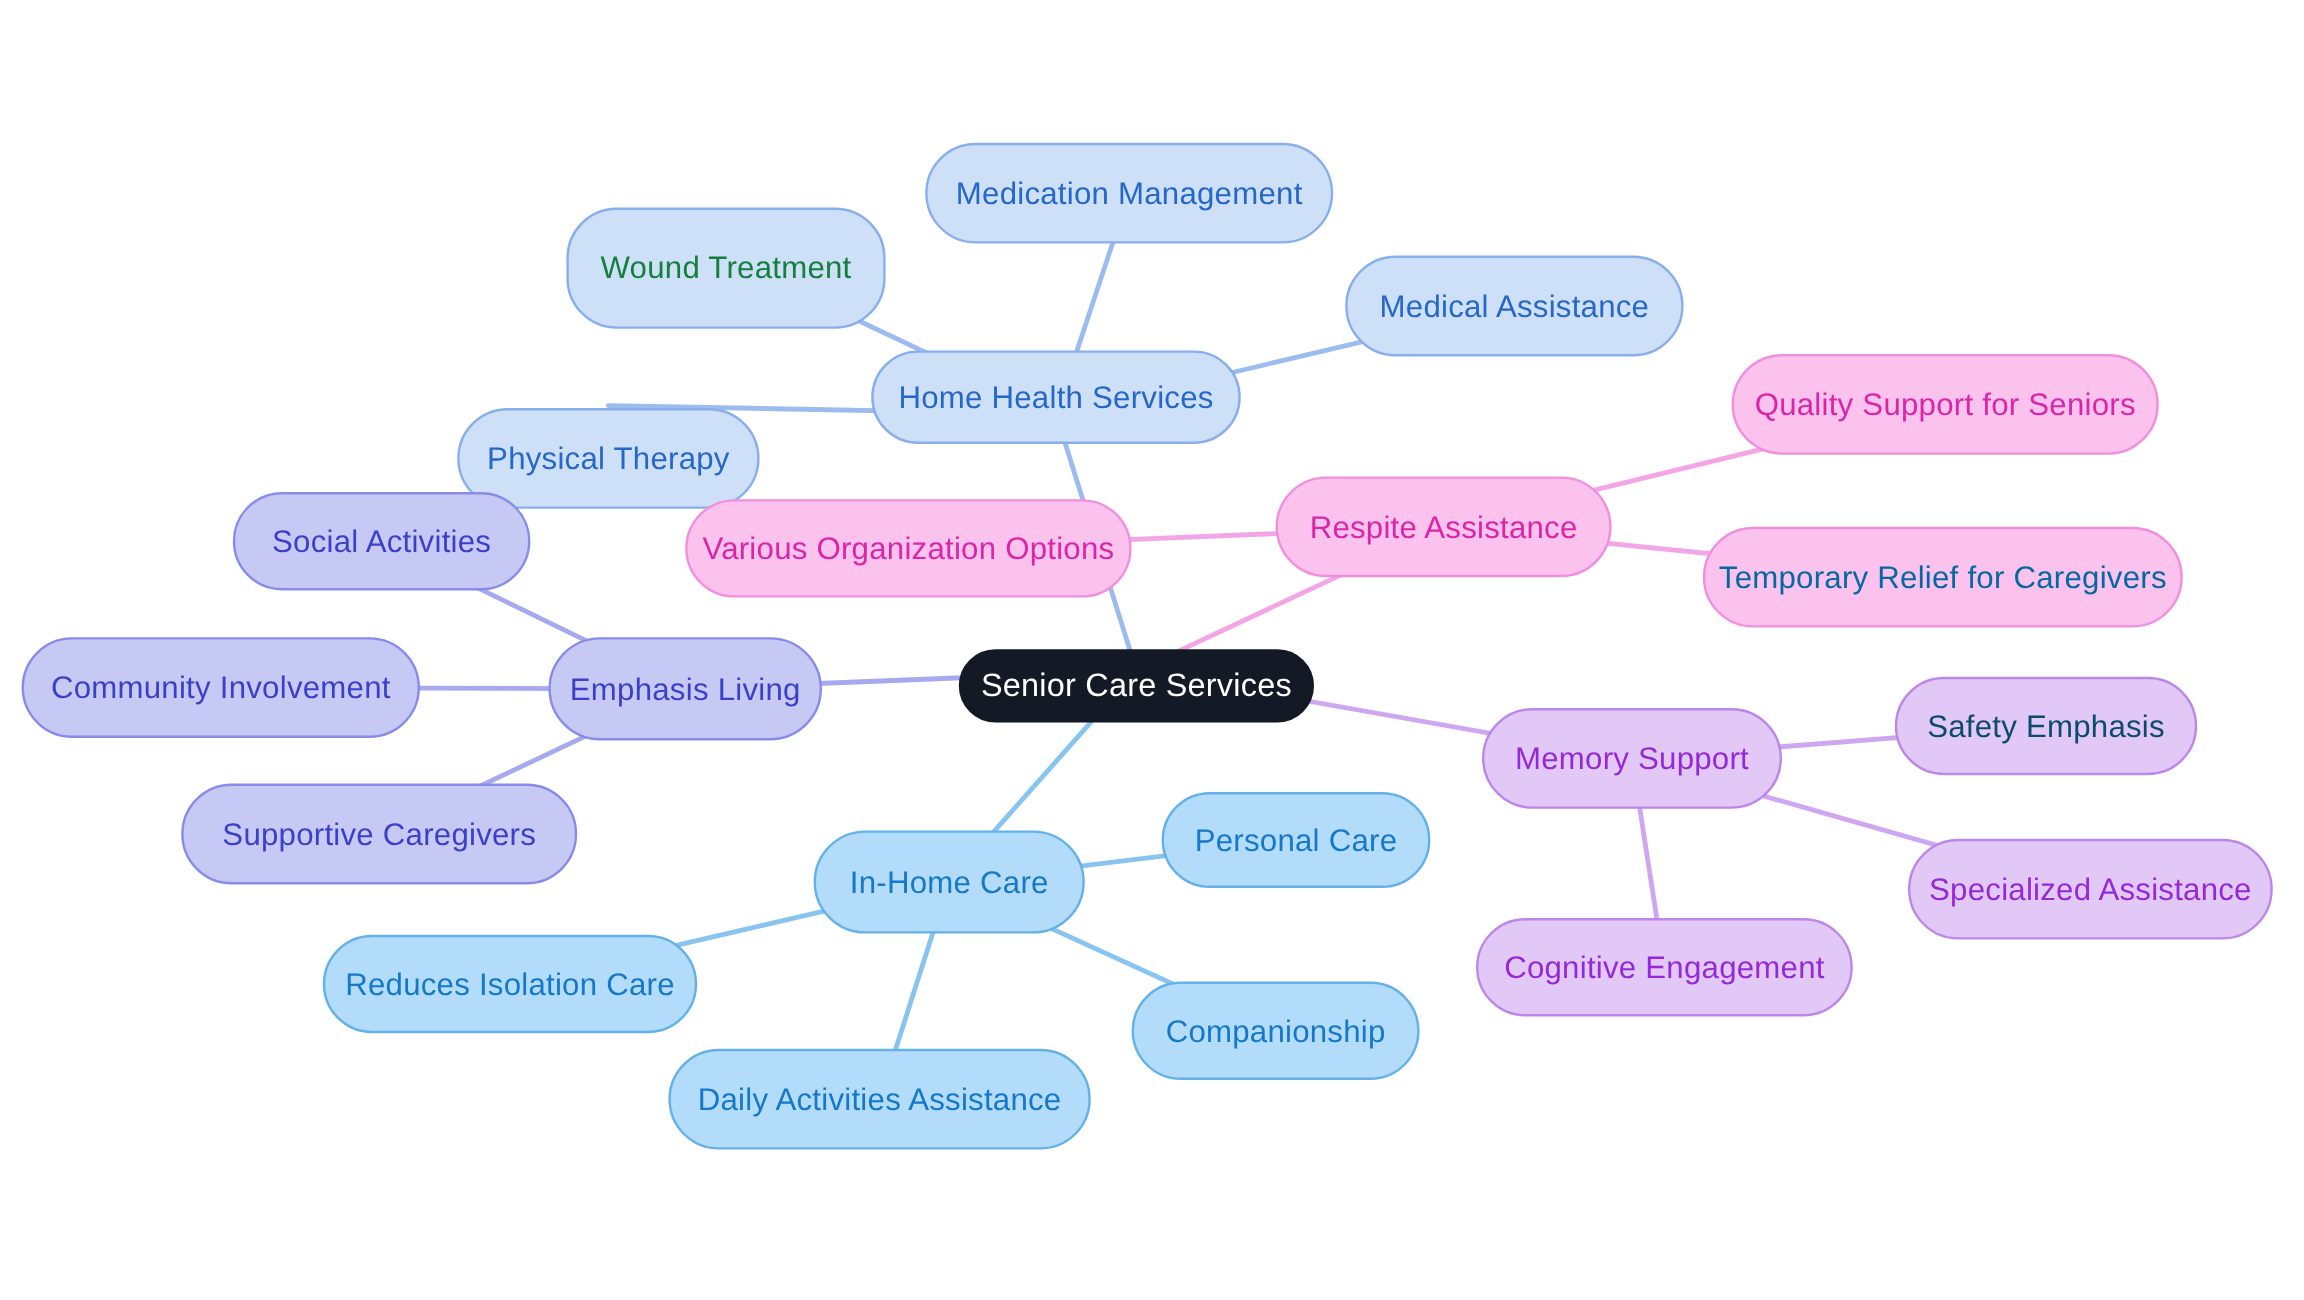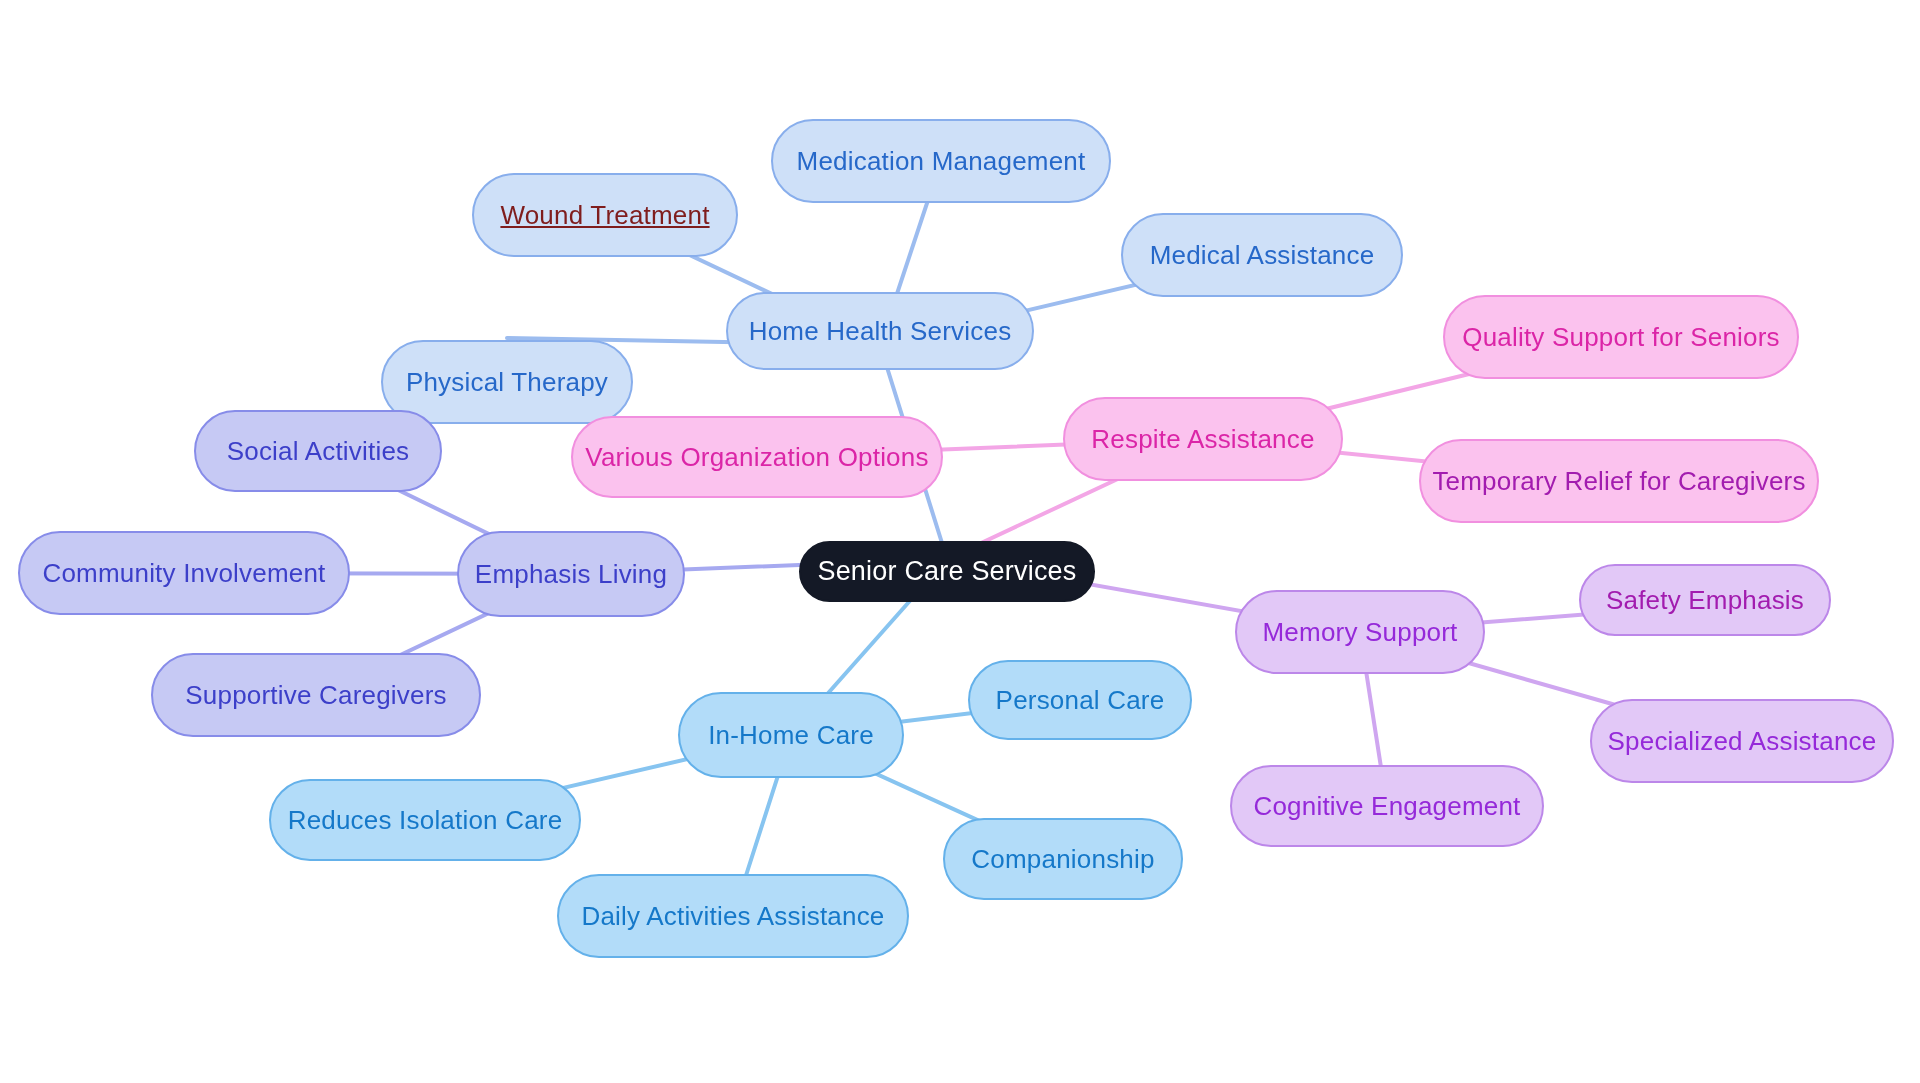--- a/index.html
+++ b/index.html
@@ -64,33 +64,33 @@
       <line x1="791" y1="735" x2="425" y2="820" stroke="#87C4F0" stroke-width="4" stroke-linecap="round"></line>
       <line x1="791" y1="735" x2="733" y2="916" stroke="#87C4F0" stroke-width="4" stroke-linecap="round"></line>
       <line x1="791" y1="735" x2="1063" y2="859" stroke="#87C4F0" stroke-width="4" stroke-linecap="round"></line>
       <line x1="1360" y1="632" x2="1705" y2="605" stroke="#CFA6F0" stroke-width="4" stroke-linecap="round"></line>
       <line x1="1360" y1="632" x2="1742" y2="741" stroke="#CFA6F0" stroke-width="4" stroke-linecap="round"></line>
       <line x1="1360" y1="632" x2="1387" y2="806" stroke="#CFA6F0" stroke-width="4" stroke-linecap="round"></line>
     </svg>
 <div class="node node--center" style="left: 799px; top: 517px; width: 296px; height: 61px; background: rgb(20, 25, 38); border: 2px solid rgb(20, 25, 38); color: rgb(255, 255, 255); border-radius: 42px; margin-top: 24px;">Senior Care Services</div>
     <div class="node" style="left: 726px; top: 292px; width: 308px; height: 78px; background: rgb(206, 224, 248); border: 2px solid rgb(136, 174, 236); color: rgb(38, 104, 201); border-radius: 41px;">Home Health Services</div>
     <div class="node" style="left: 771px; top: 119px; width: 340px; height: 84px; background: rgb(206, 224, 248); border: 2px solid rgb(136, 174, 236); color: rgb(38, 104, 201); border-radius: 42px;">Medication Management</div>
-    <div class="node" style="left: 472px; top: 173px; width: 266px; height: 84px; background: rgb(206, 224, 248); border: 2px solid rgb(136, 174, 236); color: #7f1d1d; border-radius: 42px; text-decoration: underline;">Wound Treatment</div>
+    <div class="node" style="left: 472px; top: 173px; width: 266px; height: 101px; background: rgb(206, 224, 248); border: 2px solid rgb(136, 174, 236); color: #15803d; border-radius: 42px;">Wound Treatment</div>
     <div class="node" style="left: 381px; top: 296px; width: 252px; height: 84px; background: rgb(206, 224, 248); border: 2px solid rgb(136, 174, 236); color: rgb(38, 104, 201); border-radius: 42px; margin-top: 44px;">Physical Therapy</div>
     <div class="node" style="left: 1121px; top: 213px; width: 282px; height: 84px; background: rgb(206, 224, 248); border: 2px solid rgb(136, 174, 236); color: rgb(38, 104, 201); border-radius: 42px;">Medical Assistance</div>
     <div class="node" style="left: 1063px; top: 397px; width: 280px; height: 84px; background: rgb(251, 194, 238); border: 2px solid rgb(241, 143, 223); color: rgb(219, 37, 167); border-radius: 42px;">Respite Assistance</div>
     <div class="node" style="left: 571px; top: 416px; width: 372px; height: 82px; background: rgb(251, 194, 238); border: 2px solid rgb(241, 143, 223); color: rgb(219, 37, 167); border-radius: 41px;">Various Organization Options</div>
     <div class="node" style="left: 1443px; top: 295px; width: 356px; height: 84px; background: rgb(251, 194, 238); border: 2px solid rgb(241, 143, 223); color: rgb(219, 37, 167); border-radius: 42px;">Quality Support for Seniors</div>
-    <div class="node" style="left: 1419px; top: 439px; width: 400px; height: 84px; background: rgb(251, 194, 238); border: 2px solid rgb(241, 143, 223); color: #a21caf; border-radius: 42px;">Temporary Relief for Caregivers</div>
+    <div class="node" style="left: 1419px; top: 439px; width: 400px; height: 84px; background: rgb(251, 194, 238); border: 2px solid rgb(241, 143, 223); color: #0369a1; border-radius: 42px;">Temporary Relief for Caregivers</div>
     <div class="node" style="left: 457px; top: 531px; width: 228px; height: 86px; background: rgb(198, 201, 244); border: 2px solid rgb(135, 140, 233); color: rgb(60, 63, 201); border-radius: 43px;">Emphasis Living</div>
     <div class="node" style="left: 194px; top: 410px; width: 248px; height: 82px; background: rgb(198, 201, 244); border: 2px solid rgb(135, 140, 233); color: rgb(60, 63, 201); border-radius: 41px;">Social Activities</div>
     <div class="node" style="left: 18px; top: 531px; width: 332px; height: 84px; background: rgb(198, 201, 244); border: 2px solid rgb(135, 140, 233); color: rgb(60, 63, 201); border-radius: 42px;">Community Involvement</div>
     <div class="node" style="left: 151px; top: 653px; width: 330px; height: 84px; background: rgb(198, 201, 244); border: 2px solid rgb(135, 140, 233); color: rgb(60, 63, 201); border-radius: 42px;">Supportive Caregivers</div>
     <div class="node" style="left: 678px; top: 692px; width: 226px; height: 86px; background: rgb(178, 220, 249); border: 2px solid rgb(100, 177, 234); color: rgb(21, 120, 201); border-radius: 43px;">In-Home Care</div>
     <div class="node" style="left: 968px; top: 660px; width: 224px; height: 80px; background: rgb(178, 220, 249); border: 2px solid rgb(100, 177, 234); color: rgb(21, 120, 201); border-radius: 40px;">Personal Care</div>
     <div class="node" style="left: 269px; top: 779px; width: 312px; height: 82px; background: rgb(178, 220, 249); border: 2px solid rgb(100, 177, 234); color: rgb(21, 120, 201); border-radius: 41px;">Reduces Isolation Care</div>
     <div class="node" style="left: 557px; top: 874px; width: 352px; height: 84px; background: rgb(178, 220, 249); border: 2px solid rgb(100, 177, 234); color: rgb(21, 120, 201); border-radius: 42px;">Daily Activities Assistance</div>
     <div class="node" style="left: 943px; top: 818px; width: 240px; height: 82px; background: rgb(178, 220, 249); border: 2px solid rgb(100, 177, 234); color: rgb(21, 120, 201); border-radius: 41px;">Companionship</div>
     <div class="node" style="left: 1235px; top: 590px; width: 250px; height: 84px; background: rgb(226, 200, 247); border: 2px solid rgb(188, 135, 233); color: rgb(149, 41, 217); border-radius: 42px;">Memory Support</div>
-    <div class="node" style="left: 1579px; top: 564px; width: 252px; height: 72px; background: rgb(226, 200, 247); border: 2px solid rgb(188, 135, 233); color: #a21caf; border-radius: 41px;">Safety Emphasis</div>
+    <div class="node" style="left: 1579px; top: 564px; width: 252px; height: 82px; background: rgb(226, 200, 247); border: 2px solid rgb(188, 135, 233); color: #0c4a6e; border-radius: 41px;">Safety Emphasis</div>
     <div class="node" style="left: 1590px; top: 699px; width: 304px; height: 84px; background: rgb(226, 200, 247); border: 2px solid rgb(188, 135, 233); color: rgb(149, 41, 217); border-radius: 42px;">Specialized Assistance</div>
     <div class="node" style="left: 1230px; top: 765px; width: 314px; height: 82px; background: rgb(226, 200, 247); border: 2px solid rgb(188, 135, 233); color: rgb(149, 41, 217); border-radius: 41px;">Cognitive Engagement</div>
   </div>
 
 </body></html>

